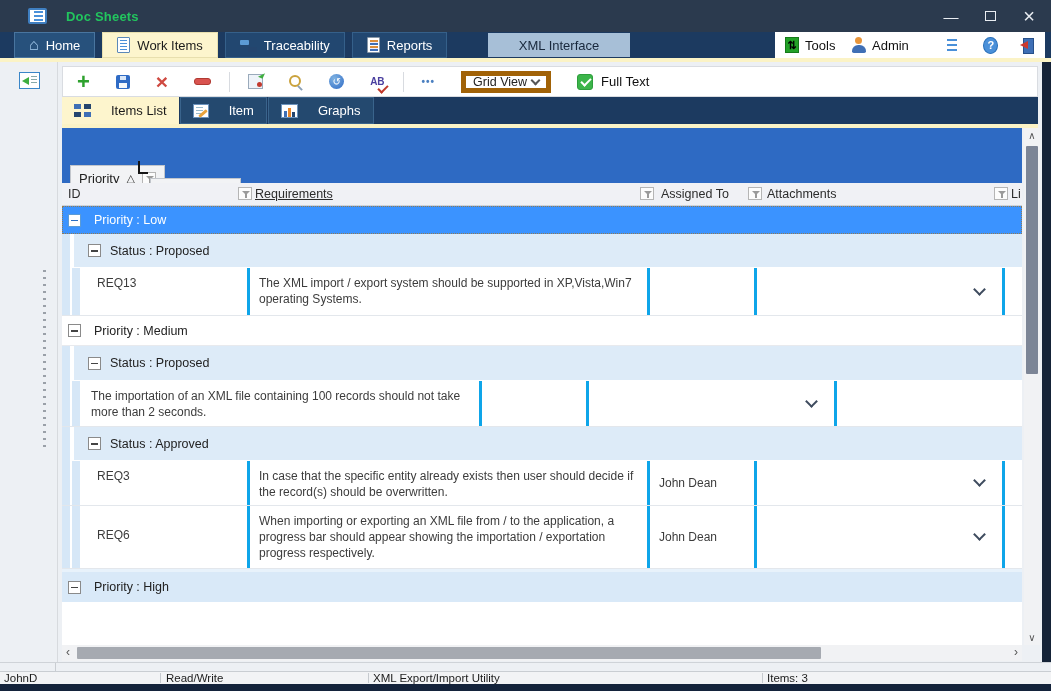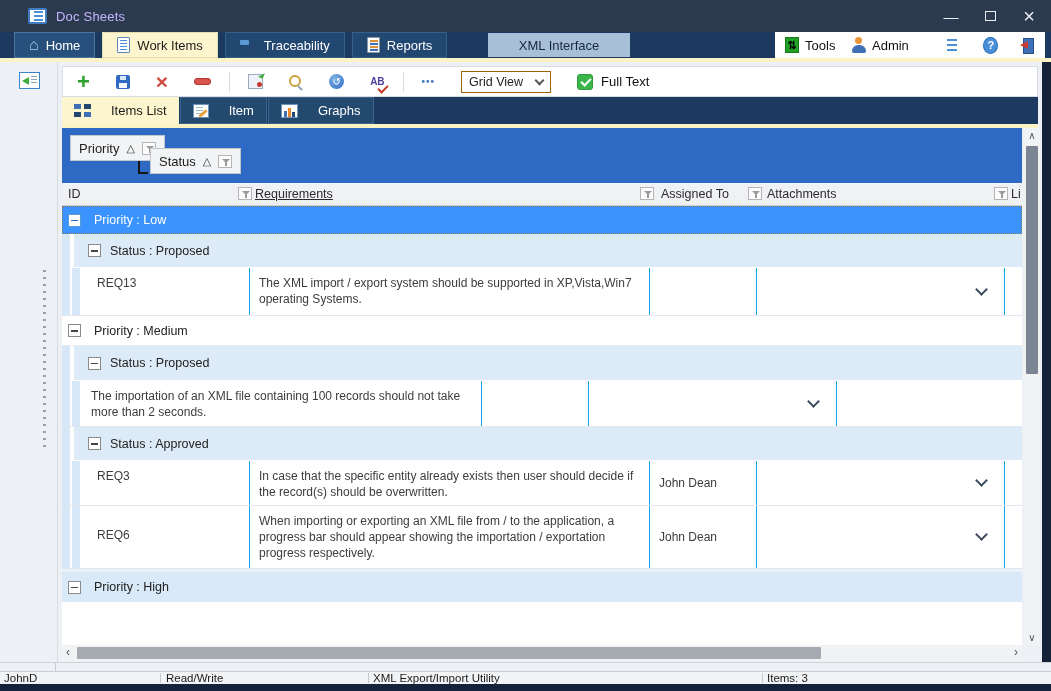--- a/index.html
+++ b/index.html
@@ -3,21 +3,21 @@
 <meta charset="utf-8">
 <style>
   * { margin:0; padding:0; box-sizing:border-box; }
   body { font-family:"Liberation Sans", sans-serif; background:#152338; }
   #screen { position:relative; width:1051px; height:691px; background:#152338; overflow:hidden; }
 
   
   .titlebar { position:absolute; left:0; top:0; width:1051px; height:32px; background:#2b3a4e; display:flex; align-items:center; }
   .app-icon { width:19px; height:16px; margin-left:28px; background:#fff; border:2px solid #3f7fc1; border-radius:2px;
     background-image:repeating-linear-gradient(180deg,#4a90d9 0 2px,transparent 2px 4px); background-size:9px 10px; background-position:4px 1px; background-repeat:no-repeat; }
-  .title-text { color:#c4b5fd; font-weight:normal; font-size:13px; margin-left:9px; letter-spacing:.2px; }
+  .title-text { color:#22c55e; font-weight:bold; font-size:13px; margin-left:19px; letter-spacing:.2px; }
   .win-controls { position:absolute; right:8px; top:4px; display:flex; gap:11px; }
   .win-btn { width:28px; height:24px; display:flex; align-items:center; justify-content:center; color:#e9edf2; font-size:15px; cursor:default; }
   .max-glyph { width:11px; height:10px; border:1.5px solid #e9edf2; }
 
   
   .ribbon { position:absolute; left:0; top:32px; width:1051px; height:26px; background:#1c3a60; display:flex; align-items:stretch; }
   .rtab { display:flex; align-items:center; gap:7px; padding:0 14px; color:#fff; font-size:13px; margin-top:0; }
   .rtab.home { margin-left:14px; background:#27517c; border:1px solid #49759f; }
   .rtab.plain { margin-left:7px; background:#224770; border:1px solid #35608a; }
   .rtab.selected { margin-left:7px; background:#fdf5cd; color:#1a1a1a; border:1px solid #e8dfae; }
@@ -67,21 +67,21 @@
   .tb-export { position:relative; width:15px; height:15px; background:#eef3f9; border:1px solid #9aaabb; }
   .tb-export::before { content:""; position:absolute; right:-2px; top:-3px; width:0; height:0; border-left:5px solid transparent; border-bottom:6px solid #3fae3f; transform:rotate(25deg); }
   .tb-export::after { content:""; position:absolute; right:0px; bottom:1px; width:5px; height:5px; border-radius:50%; background:#c23a2f; }
   .tb-search { position:relative; width:14px; height:14px; }
   .tb-search::before { content:""; position:absolute; left:0; top:0; width:8px; height:8px; border:2px solid #caa23c; border-radius:50%; }
   .tb-search::after { content:""; position:absolute; right:0; bottom:0; width:6px; height:2px; background:#8aa0b8; transform:rotate(45deg); }
   .tb-undo { width:15px; height:15px; border-radius:50%; background:radial-gradient(circle at 35% 30%, #7fb2e2, #2f6bc5); color:#fff; font-size:10px; display:flex; align-items:center; justify-content:center; }
   .tb-spell { position:relative; font-size:10px; font-weight:bold; color:#4a3f9f; }
   .tb-spell::after { content:""; position:absolute; right:-3px; bottom:-4px; width:8px; height:4px; border-left:2px solid #c0392b; border-bottom:2px solid #c0392b; transform:rotate(-45deg); }
   .tb-more { color:#4a7fc0; font-size:10px; font-weight:bold; letter-spacing:1px; }
-  .combo { width:90px; height:22px; border:1px solid #a16207; background:#fff; display:flex; align-items:center; justify-content:space-between; padding:0 7px; font-size:12.5px; color:#222; }
+  .combo { width:90px; height:22px; border:5px solid #a16207; background:#fff; display:flex; align-items:center; justify-content:space-between; padding:0 7px; font-size:12.5px; color:#222; }
   .combo-chevron { width:7px; height:7px; border-right:2px solid #555; border-bottom:2px solid #555; transform:rotate(45deg); margin-top:-3px; }
   .checkbox { width:16px; height:16px; background:#3cb54a; border:1px solid #2e9e3c; border-radius:3px; position:relative; margin-right:-18px; }
   .checkbox::after { content:""; position:absolute; left:3px; top:3px; width:8px; height:4px; border-left:2px solid #fff; border-bottom:2px solid #fff; transform:rotate(-45deg); }
   .fulltext { font-size:13px; color:#111; }
 
   .subtabs { position:absolute; left:4px; right:4px; top:35px; height:27px; background:#1c3a60; display:flex; align-items:stretch; }
   .stab { display:flex; align-items:center; gap:20px; padding:0 12px; color:#fff; font-size:13px; }
   .stab.selected { background:#fdf5cd; color:#1a1a1a; }
   .stab.plain { margin-left:1px; background:#24496f; border:1px solid #3a648c; }
   .itemslist-icon { width:17px; height:14px; background-repeat:no-repeat;
@@ -91,21 +91,21 @@
   .item-icon::before { content:""; position:absolute; left:2px; top:2px; width:7px; height:8px; background-image:repeating-linear-gradient(180deg,#9bc 0 1px,transparent 1px 3px); }
   .item-icon::after { content:""; position:absolute; right:0px; bottom:2px; width:10px; height:3px; background:#e8a33d; border-radius:1px; transform:rotate(-40deg); }
   .graphs-icon { width:17px; height:14px; background-color:#fff; border:1px solid #6b93bd; background-repeat:no-repeat;
     background-image:linear-gradient(#3f6fb5,#3f6fb5),linear-gradient(#e8872a,#e8872a),linear-gradient(#24456e,#24456e);
     background-size:3px 6px,3px 9px,3px 5px; background-position:2px 6px,6px 3px,10px 7px; }
   .stripe2 { position:absolute; left:4px; right:4px; top:62px; height:4px; background:#fbf3c6; }
 
   
   .grid { position:absolute; left:4px; top:66px; width:960px; height:517px; background:#fff; overflow:hidden; }
   .group-panel { position:relative; height:55px; background:#2e6ac3; }
-  .chip { position:absolute; height:26px; background:#f2f3f5; border:1px solid #c2c6cc; display:flex; align-items:center; gap:7px; padding:0 8px; font-size:13px; color:#222; }
+  .chip { position:absolute; height:26px; background:#f2f3f5; border:1px solid #c2c6cc; display:flex; align-items:center; gap:7px; padding:0 8px; font-size:13px; color:#222;margin-top:30px; }
   .chip1 { left:8px; top:7px; }
   .chip2 { left:88px; top:20px; }
   .chip-connector { position:absolute; left:76px; top:33px; width:10px; height:13px; border-left:2px solid #151515; border-bottom:2px solid #151515; }
   .sort-glyph { font-size:11px; color:#333; }
   .filterbox { position:relative; width:14px; height:13px; background:#fcfcfc; border:1px solid #b5b5b5; }
   .filterbox::after { content:""; position:absolute; left:3px; top:3px; width:0; height:0; border-left:4px solid transparent; border-right:4px solid transparent; border-top:4px solid #9a9a9a; }
   .filterbox::before { content:""; position:absolute; left:6px; top:6px; width:2px; height:4px; background:#9a9a9a; }
 
   .ghead { position:relative; height:23px; background:#f0f1f5; border-bottom:1px solid #cfd3d9; font-size:12.5px; color:#2c2c2c; }
   .ghead span.h { position:absolute; top:4px; }
@@ -125,21 +125,21 @@
   .srow { position:relative; height:34px; background:#fff; }
   .srow .strip { position:absolute; left:0; top:0; bottom:0; width:8px; background:#d6e7f7; }
   .srow .bgband { position:absolute; left:12px; right:0; top:0; bottom:1px; background:#ddebf8; display:flex; align-items:center; font-size:12.5px; color:#222; }
   .srow .bgband .collapse { margin-left:14px; }
   .srow .bgband .slabel { margin-left:9px; }
 
   .drow { position:relative; background:#fff; border-bottom:1px solid #e3e7ec; display:flex; }
   .drow .strip1 { position:absolute; left:0; top:0; bottom:0; width:8px; background:#d6e7f7; }
   .drow .strip2b { position:absolute; left:10px; top:0; bottom:0; width:8px; background:#d6e7f7; }
   .cells { display:flex; margin-left:20px; width:940px; }
-  .cell { border-right:1px solid #0ea5e9; font-size:12px; color:#3c3c3c; }
+  .cell { border-right:3px solid #0ea5e9; font-size:12px; color:#3c3c3c; }
   .cell-id { width:168px; padding:8px 0 0 15px; }
   .cell-req { width:400px; padding:7px 12px 0 9px; line-height:16px; }
   .cell-assigned { width:107px; display:flex; align-items:center; padding-left:9px; }
   .cell-attach { width:248px; position:relative; }
   .cell-links { flex:1; border-right:none; }
   .row-chevron { position:absolute; right:18px; top:50%; width:9px; height:9px; margin-top:-7px; border-right:2px solid #3e4b5e; border-bottom:2px solid #3e4b5e; transform:rotate(45deg); }
   .row-gap { height:3px; background:#e8f2fb; }
 
   
   .vscroll { position:absolute; left:966px; top:66px; width:16px; height:517px; background:#f1f2f4; font-size:10px; color:#555; }

